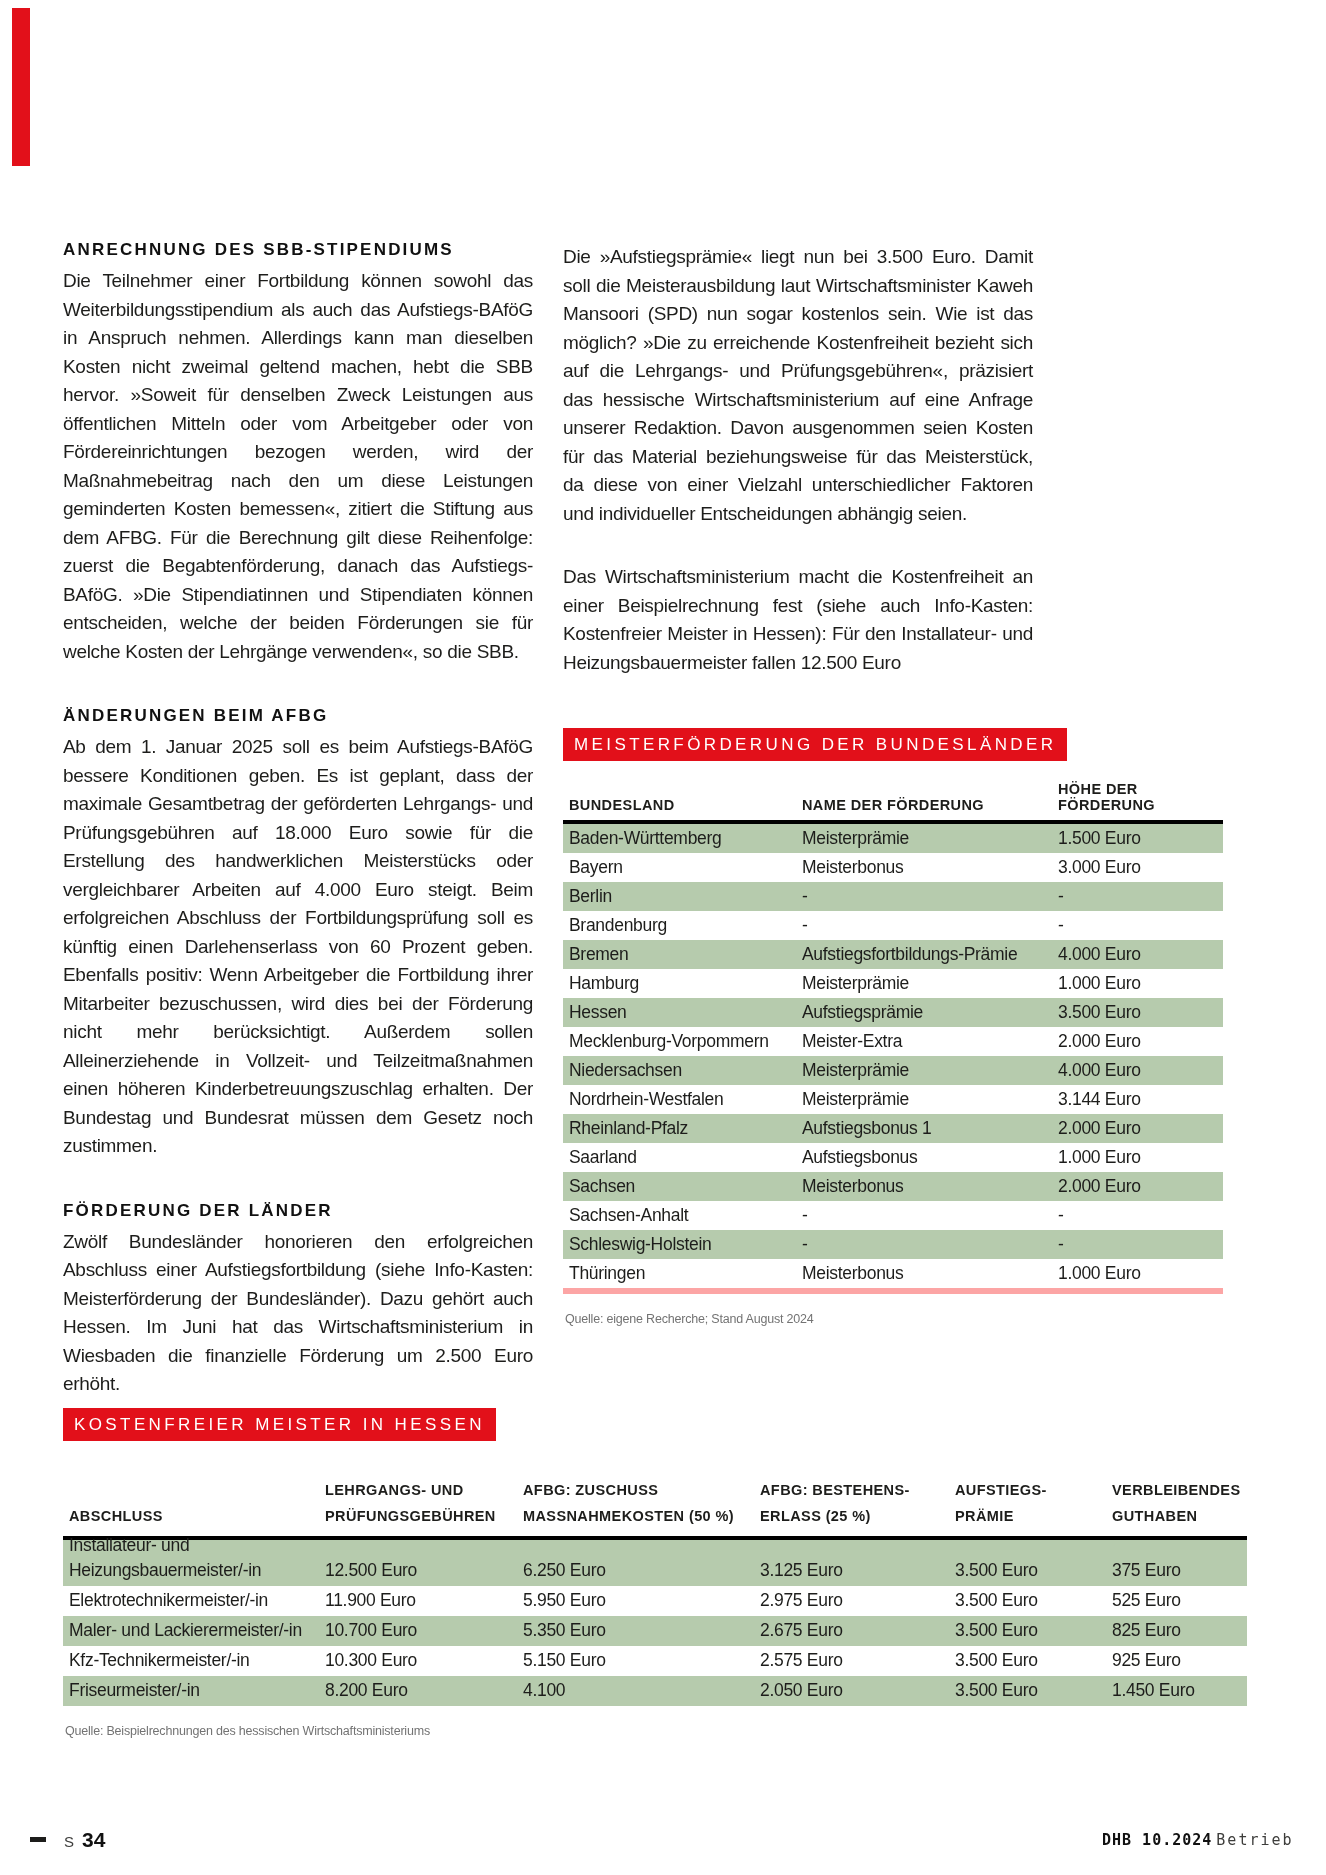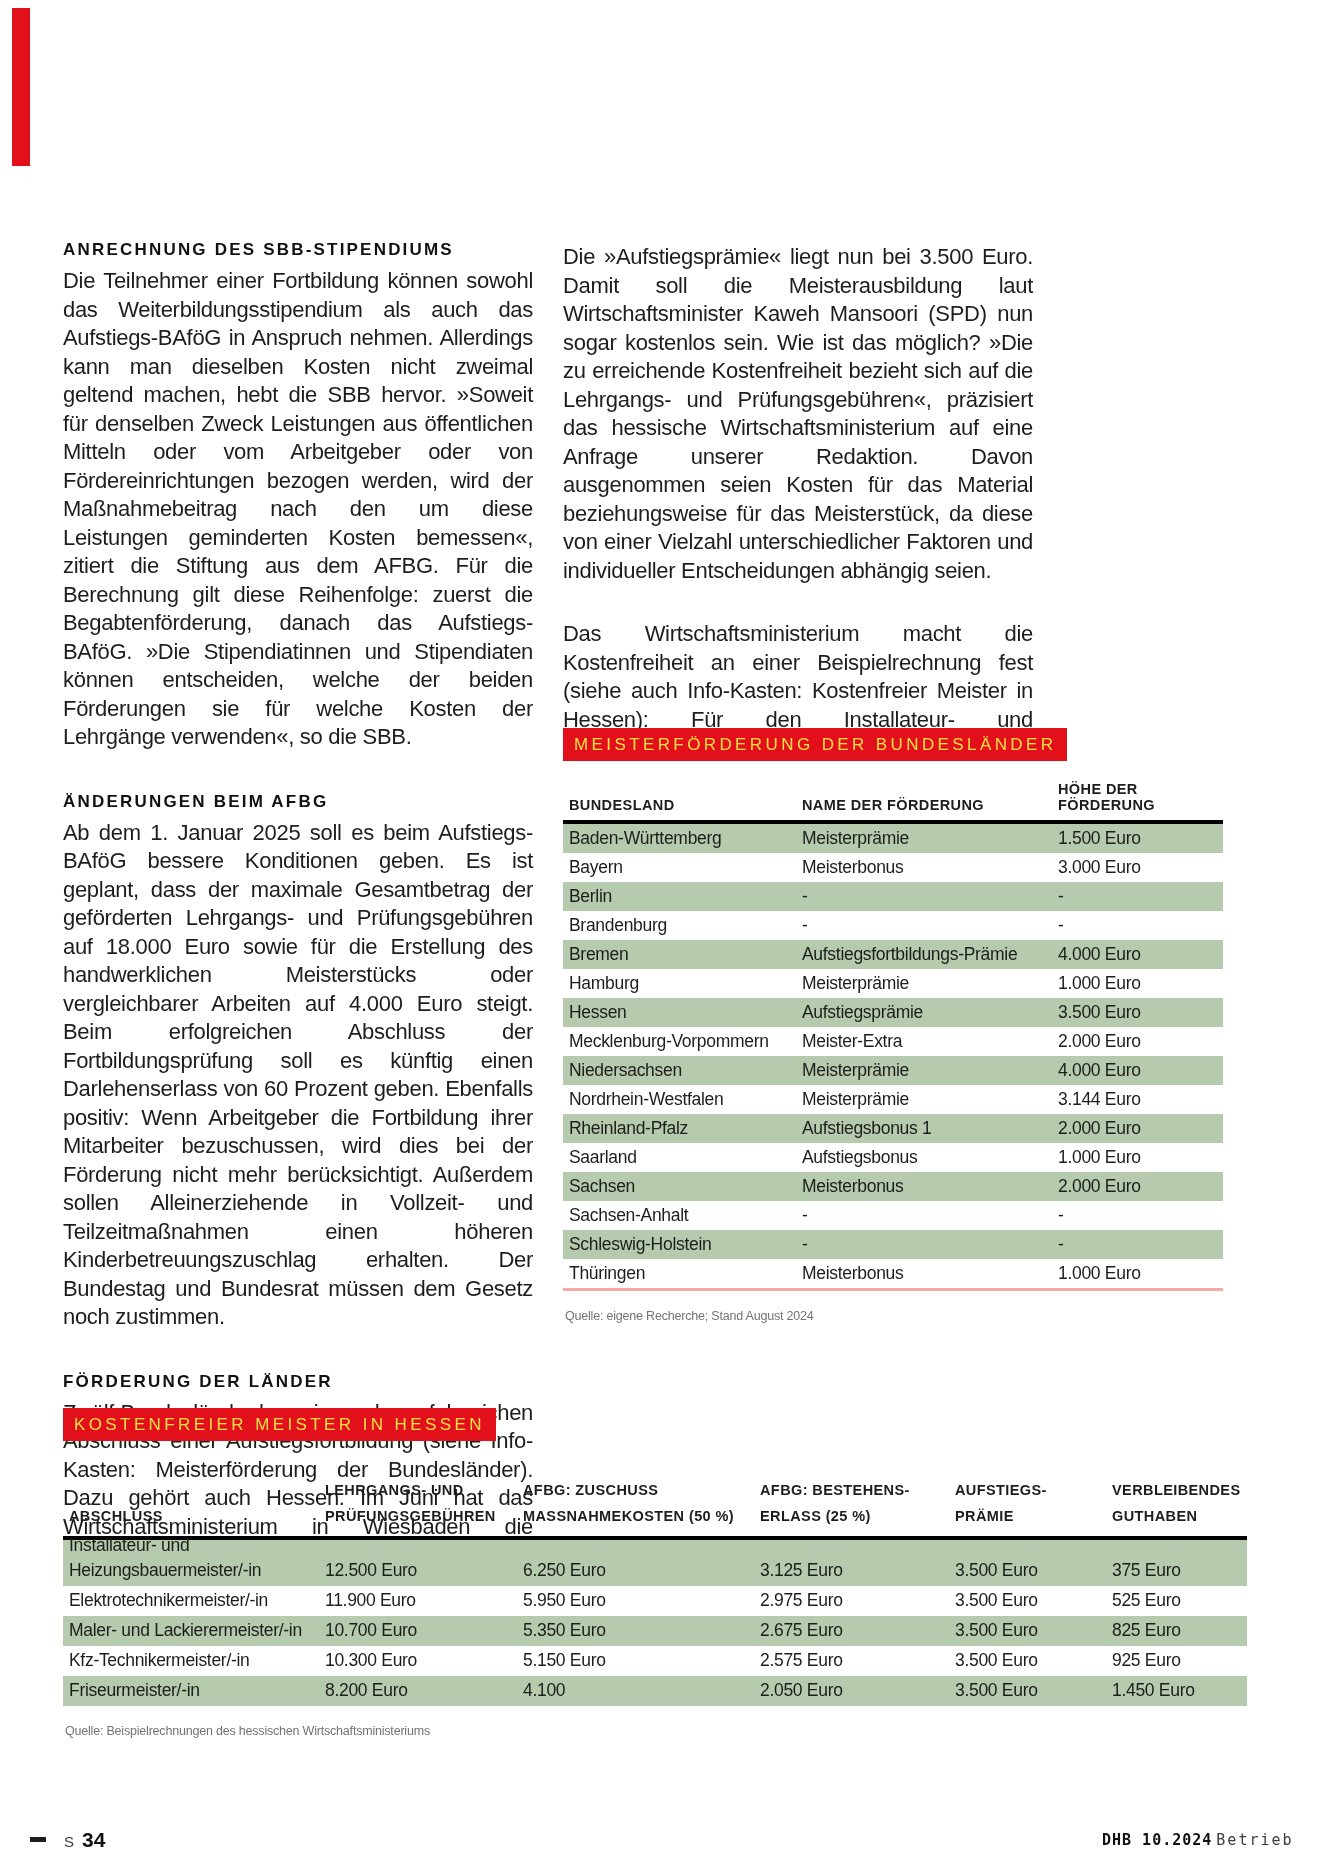--- a/index.html
+++ b/index.html
@@ -5,42 +5,42 @@
   html,body{margin:0;padding:0;background:#fff;}
   .page{position:relative;width:1326px;height:1875px;background:#ffffff;overflow:hidden;
         font-family:"Liberation Sans",sans-serif;color:#1d1d1b;}
   .red-tab{position:absolute;left:12px;top:8px;width:18px;height:158px;background:#e2101a;}
 
   
   .col{position:absolute;width:470px;}
   .col.left{left:63px;top:240px;}
   .col.right{left:563px;top:243px;}
   .col h3{margin:0 0 7px 0;font-size:17px;font-weight:700;letter-spacing:2.2px;color:#111;}
-  .col p{margin:0 0 40px 0;font-size:22px;line-height:28.5px;letter-spacing:-0.3px;
+  .col p{margin:0 0 40px 0;font-size:19px;line-height:28.5px;letter-spacing:-0.3px;
          text-align:justify;}
   .col.right p{margin-bottom:35px;}
 
   
-  .banner{display:inline-block;background:#e2101a;color:#fde047;font-size:17px;font-weight:400;
+  .banner{display:inline-block;background:#e2101a;color:#ffffff;font-size:17px;font-weight:400;
           letter-spacing:3.4px;padding:7px 11px 6px 11px;white-space:nowrap;}
   .infobox{position:absolute;}
   .t1{left:563px;top:728px;width:660px;}
   .t2{left:63px;top:1408px;width:1184px;}
 
   .thead{display:flex;align-items:flex-end;border-bottom:4px solid #000;
          font-weight:700;font-size:14.5px;letter-spacing:0.4px;padding-bottom:7px;}
   .t1 .thead{margin-top:20px;}
   .t2 .thead{margin-top:24px;line-height:26px;}
   .thead .lines span{display:block;}
   .trow{display:flex;align-items:center;height:29px;font-size:17.5px;letter-spacing:-0.3px;}
   .t2 .trow{align-items:flex-end;height:30px;line-height:25px;padding-bottom:0;}
   .t2 .trow .cell{padding-bottom:3px;}
   .t2 .trow.tall{height:46px;}
   .trow.g{background:#b6cbad;}
-  .trow.last{border-bottom:3px solid #fca5a5;}
+  .trow.last{border-bottom:6px solid #fca5a5;}
   .cell{box-sizing:border-box;padding-left:6px;}
   .thead .cell{padding-left:6px;}
   .t1 .c1{width:233px;}
   .t1 .c2{width:256px;}
   .t1 .c3{width:171px;}
   .t2 .c1{width:256px;margin-top:32px;}
   .t2 .c2{width:198px;}
   .t2 .c3{width:237px;margin-top:12px;}
   .t2 .c4{width:195px;}
   .t2 .c5{width:157px;}

